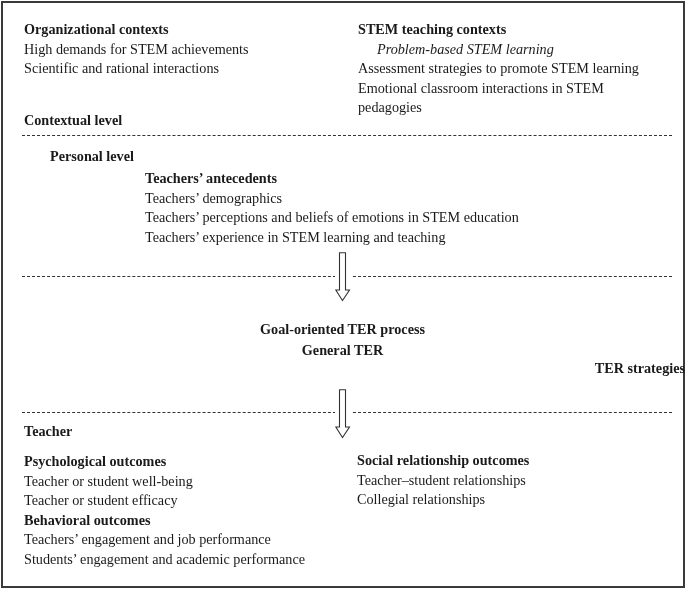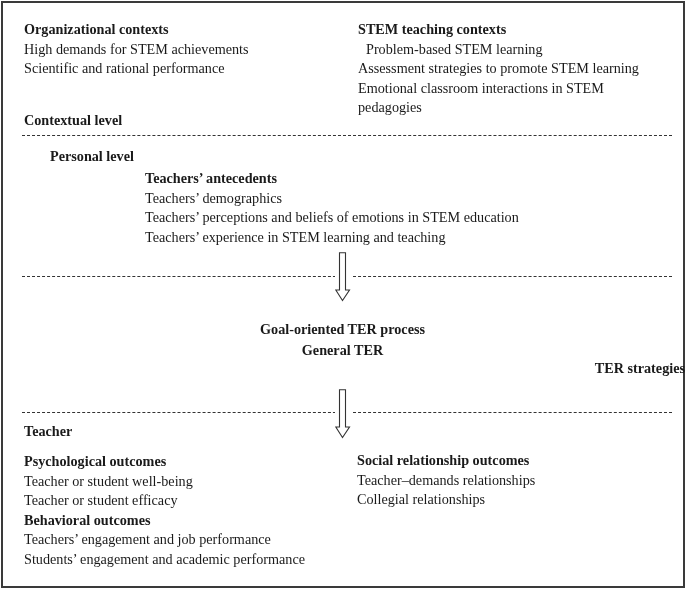--- a/index.html
+++ b/index.html
@@ -15,24 +15,24 @@
             font-weight:bold; font-size:14.2px; line-height:19.5px; }
   .arrow { position:absolute; }
 </style>
 </head>
 <body>
 
 <div class="frame"></div>
 
 <div class="t b" style="left:24px;top:20px;">Organizational contexts</div>
 <div class="t" style="left:24px;top:39.5px;">High demands for STEM achievements</div>
-<div class="t" style="left:24px;top:59px;">Scientific and rational performance</div>
+<div class="t" style="left:24px;top:59px;">Scientific and rational interactions</div>
 
 <div class="t b" style="left:358px;top:20px;">STEM teaching contexts</div>
-<div class="t" style="left:366px;top:39.5px;">Problem-based STEM learning</div>
+<div class="t" style="left:377px;top:39.5px;font-style:italic;">Problem-based STEM learning</div>
 <div class="t" style="left:358px;top:59px;">Assessment strategies to promote STEM learning</div>
 <div class="t" style="left:358px;top:78.5px;">Emotional classroom interactions in STEM</div>
 <div class="t" style="left:358px;top:98px;">pedagogies</div>
 
 <div class="t b" style="left:24px;top:111px;">Contextual level</div>
 
 <div class="dash" style="top:135px;"></div>
 
 <div class="t b" style="left:24px;top:147px;margin-left:26px;">Personal level</div>
 <div class="t b" style="left:145px;top:169px;">Teachers’ antecedents</div>
@@ -61,14 +61,14 @@
 <div class="t b" style="left:24px;top:422px;">Teacher</div>
 
 <div class="t b" style="left:24px;top:452px;">Psychological outcomes</div>
 <div class="t" style="left:24px;top:471.5px;">Teacher or student well-being</div>
 <div class="t" style="left:24px;top:491px;font-family:Liberation Serif, serif;">Teacher or student efficacy</div>
 <div class="t b" style="left:24px;top:510.5px;">Behavioral outcomes</div>
 <div class="t" style="left:24px;top:530px;">Teachers’ engagement and job performance</div>
 <div class="t" style="left:24px;top:549.5px;">Students’ engagement and academic performance</div>
 
 <div class="t b" style="left:357px;top:451px;">Social relationship outcomes</div>
-<div class="t" style="left:357px;top:470.5px;">Teacher–demands relationships</div>
+<div class="t" style="left:357px;top:470.5px;">Teacher–student relationships</div>
 <div class="t" style="left:357px;top:490px;">Collegial relationships</div>
 
 </body></html>

